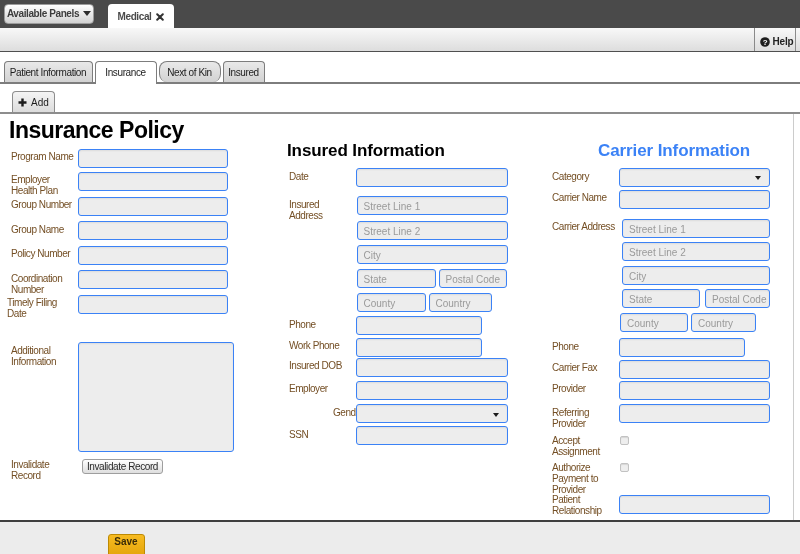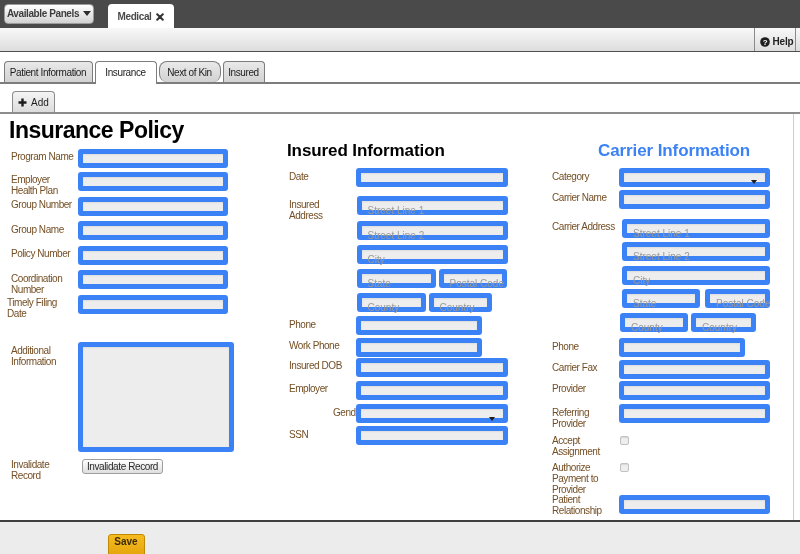--- a/index.html
+++ b/index.html
@@ -17,21 +17,21 @@
   border:1px solid #7d7d7d; border-bottom:none; border-radius:4px 4px 0 0;
   font:10px "Liberation Sans",sans-serif; letter-spacing:-0.4px; color:#1c1c1c;
   text-align:center; line-height:21px; z-index:1; white-space:nowrap; }
 .tab.active { background:#fff; height:23px; z-index:3; }
 .addbtn { position:absolute; left:12px; top:91px; width:43px; height:21px;
   background:linear-gradient(#f4f4f4,#dcdcdc); border:1px solid #8d8d8d; border-bottom:none;
   border-radius:4px 4px 0 0; font:10px "Liberation Sans",sans-serif; color:#1c1c1c;
   text-align:center; line-height:21px; z-index:2; white-space:nowrap; }
 .lbl { position:absolute; font:10px/11px "Liberation Sans",sans-serif; letter-spacing:-0.45px;
   color:#744f25; white-space:nowrap; }
-.fld { position:absolute; background:#ededed; border:5px solid #3b82f6; border-radius:3px;
+.fld { position:absolute; background:#ededed; border:1px solid #3b82f6; border-radius:3px;
   box-shadow:inset 0 1px 2px rgba(0,0,0,0.07); }
 .ph { font:10px "Liberation Sans",sans-serif; color:#9a9a9a; position:absolute; left:6px; top:4px;
   white-space:nowrap; }
 .arr { position:absolute; right:8px; top:7.5px; width:0; height:0;
   border-left:3.5px solid transparent; border-right:3.5px solid transparent; border-top:4.5px solid #1c1c1c; }
 .chk { position:absolute; width:9px; height:9px; background:#eeeeee; border:1px solid #c2c2c2;
   border-radius:2px; box-shadow:inset 0 1px 1px rgba(0,0,0,0.1); }
 .invbtn { position:absolute; left:82px; top:458.5px; width:81px; height:15px;
   background:linear-gradient(#ffffff,#dedede); border:1px solid #9e9e9e; border-radius:3px;
   font:10px "Liberation Sans",sans-serif; letter-spacing:-0.4px; color:#2a2a2a;

